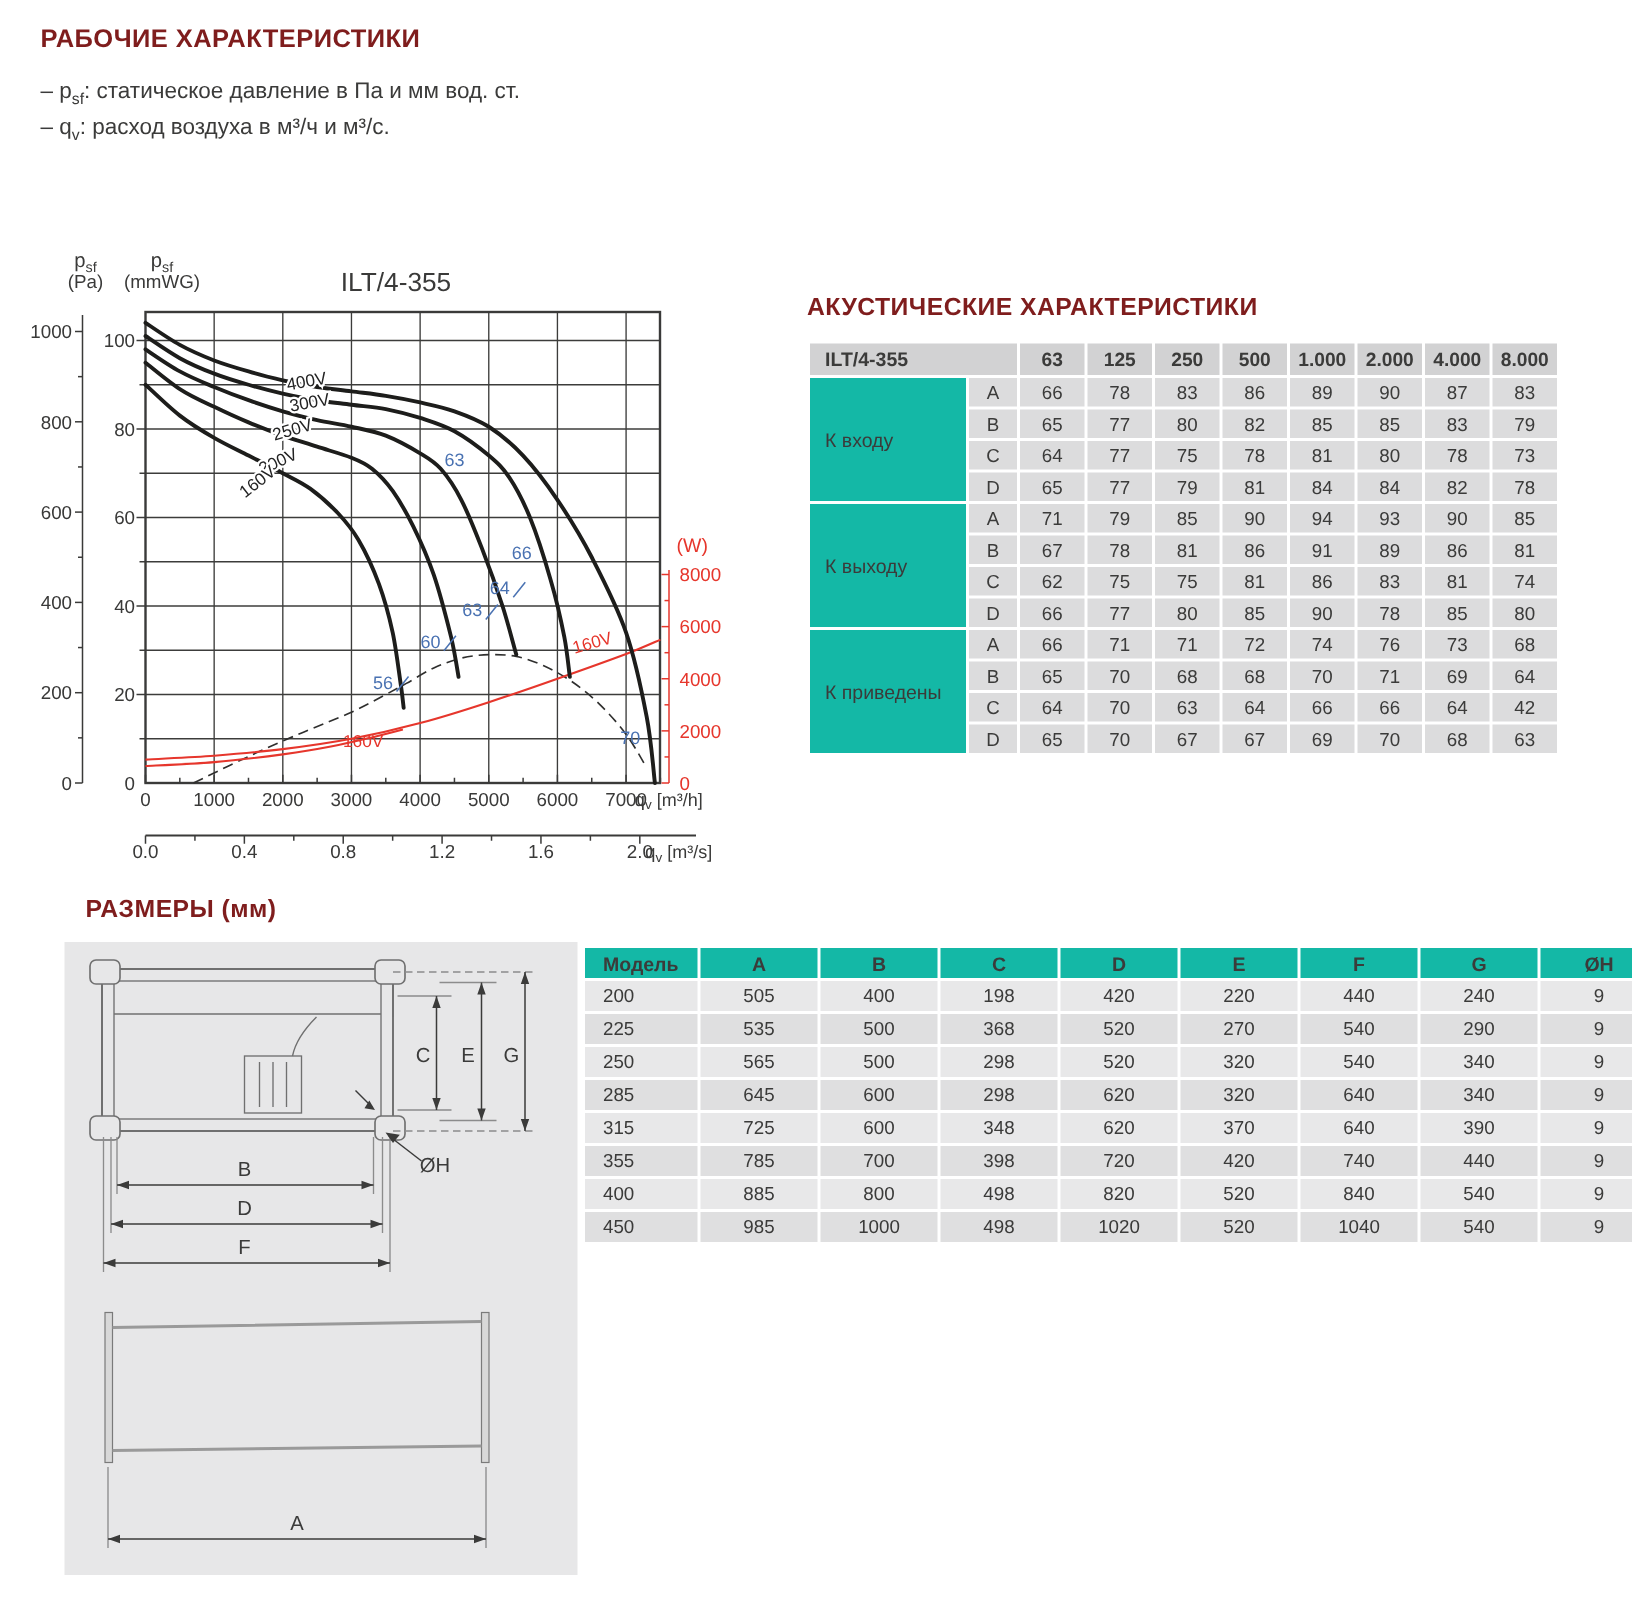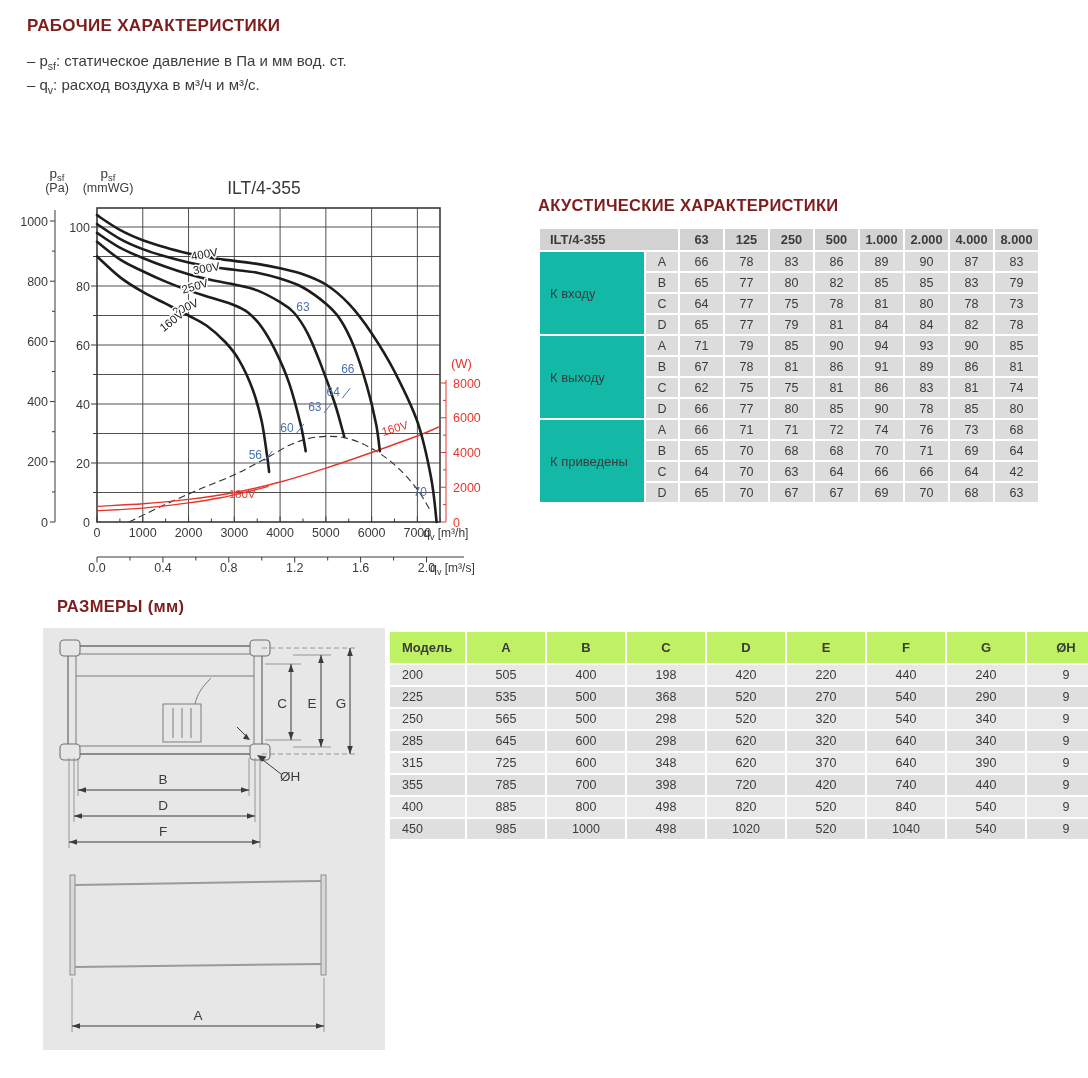--- a/index.html
+++ b/index.html
@@ -32,21 +32,21 @@
   #acoustic-table th.model{ text-align:left;padding-left:10px;font-size:13px;}
   #acoustic-table td.glabel{background:#14b8a6;text-align:left;padding-left:10px;font-size:13px;}
   
   #dims-title{left:57px;top:597px;}
   #panel{left:43px;top:628px;width:342px;height:422px;background:#e7e7e8;}
   #dims-table-wrap{left:388px;top:630px;}
   #dims-table{width:699px;}
   #dims-table th,#dims-table td{
     font-size:12.5px;text-align:center;padding:0;height:20px;overflow:hidden;
   }
-  #dims-table thead th{background:#bef264;font-weight:bold;height:31px;font-size:13px;}
+  #dims-table thead th{background:#14b8a6;font-weight:bold;height:20px;font-size:13px;}
   #dims-table th.model,#dims-table td.model-cell{text-align:left;padding-left:12px;}
   #dims-table tbody tr:nth-child(odd) td{background:#e8e8e9;}
   #dims-table tbody tr:nth-child(even) td{background:#dfdfe0;}
 </style>
 </head>
 <body>
 
 <section id="perf" class="abs">
   <h1>РАБОЧИЕ ХАРАКТЕРИСТИКИ</h1>
   <div id="notes">

